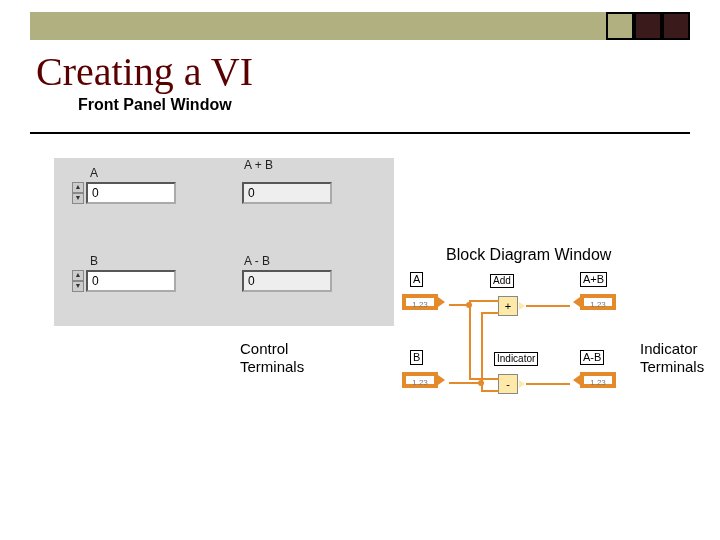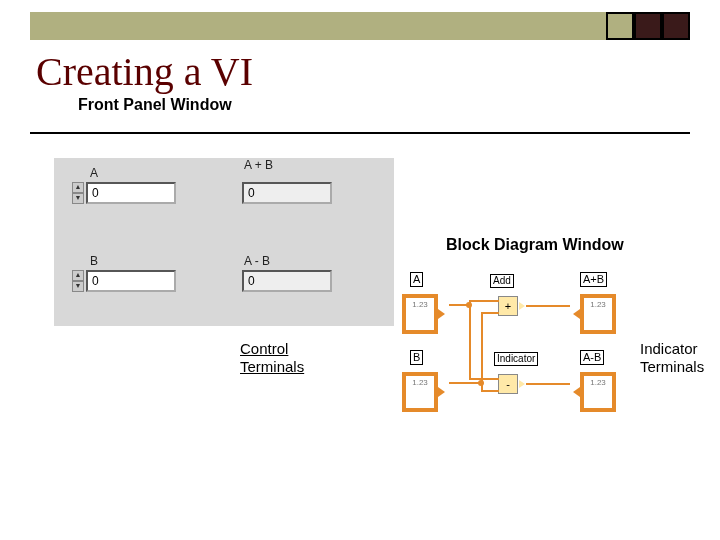--- a/index.html
+++ b/index.html
@@ -78,30 +78,29 @@
     background: #ccc;
     border: 1px solid #888;
     font-size: 7px;
     line-height: 8px;
     text-align: center;
     color: #333;
   }
   
   .bd-title {
     position: absolute;
-    top: 236px; left: 446px;
-    font-weight: bold;
+    top: 246px; left: 446px;
+    font-weight: normal;
     font-size: 16px;
   }
   .ctl-label {
     position: absolute;
     top: 340px; left: 240px;
     font-size: 15px;
     line-height: 18px;
-    text-decoration: underline;
   }
   .ind-label {
     position: absolute;
     top: 340px; left: 640px;
     font-size: 15px;
     line-height: 18px;
   }
   .bd {
     position: absolute;
     top: 272px; left: 400px;
@@ -110,21 +109,21 @@
   .termlabel {
     position: absolute;
     font-size: 11px;
     border: 1px solid #000;
     background: #fff;
     padding: 0 2px;
     line-height: 13px;
   }
   .terminal {
     position: absolute;
-    width: 36px; height: 40px;
+    width: 36px; height: 16px;
     border: 4px solid #e58a2a;
     background: #fff;
     font-size: 8px;
     text-align: center;
     line-height: 14px;
     color: #777;
   }
   .terminal.ctl::before, .terminal.ind::before {
     content: "";
     position: absolute;

